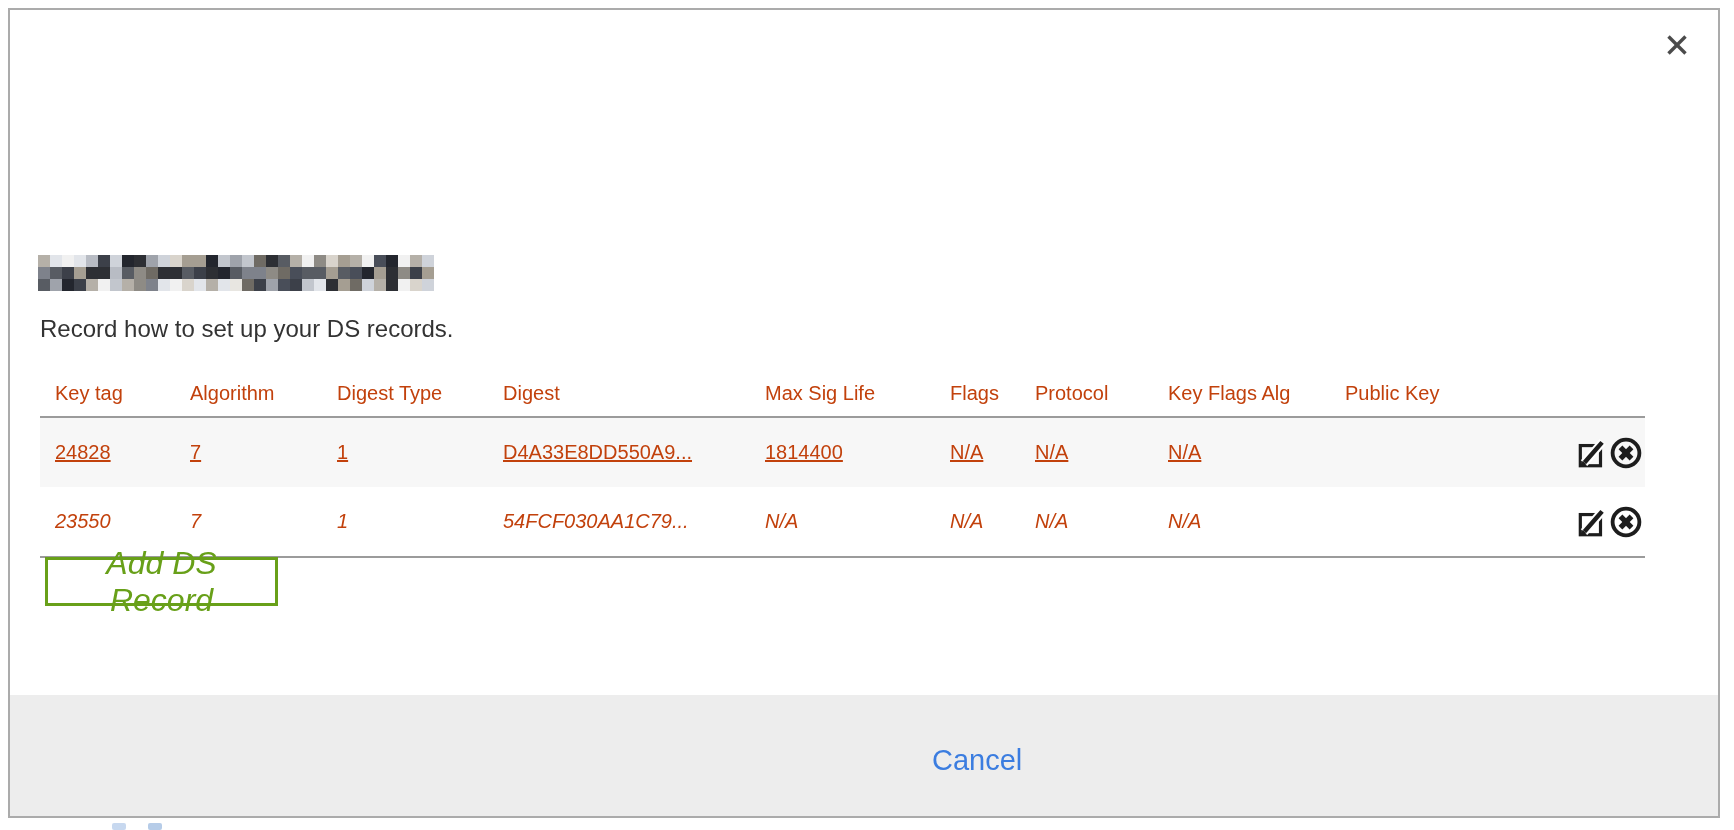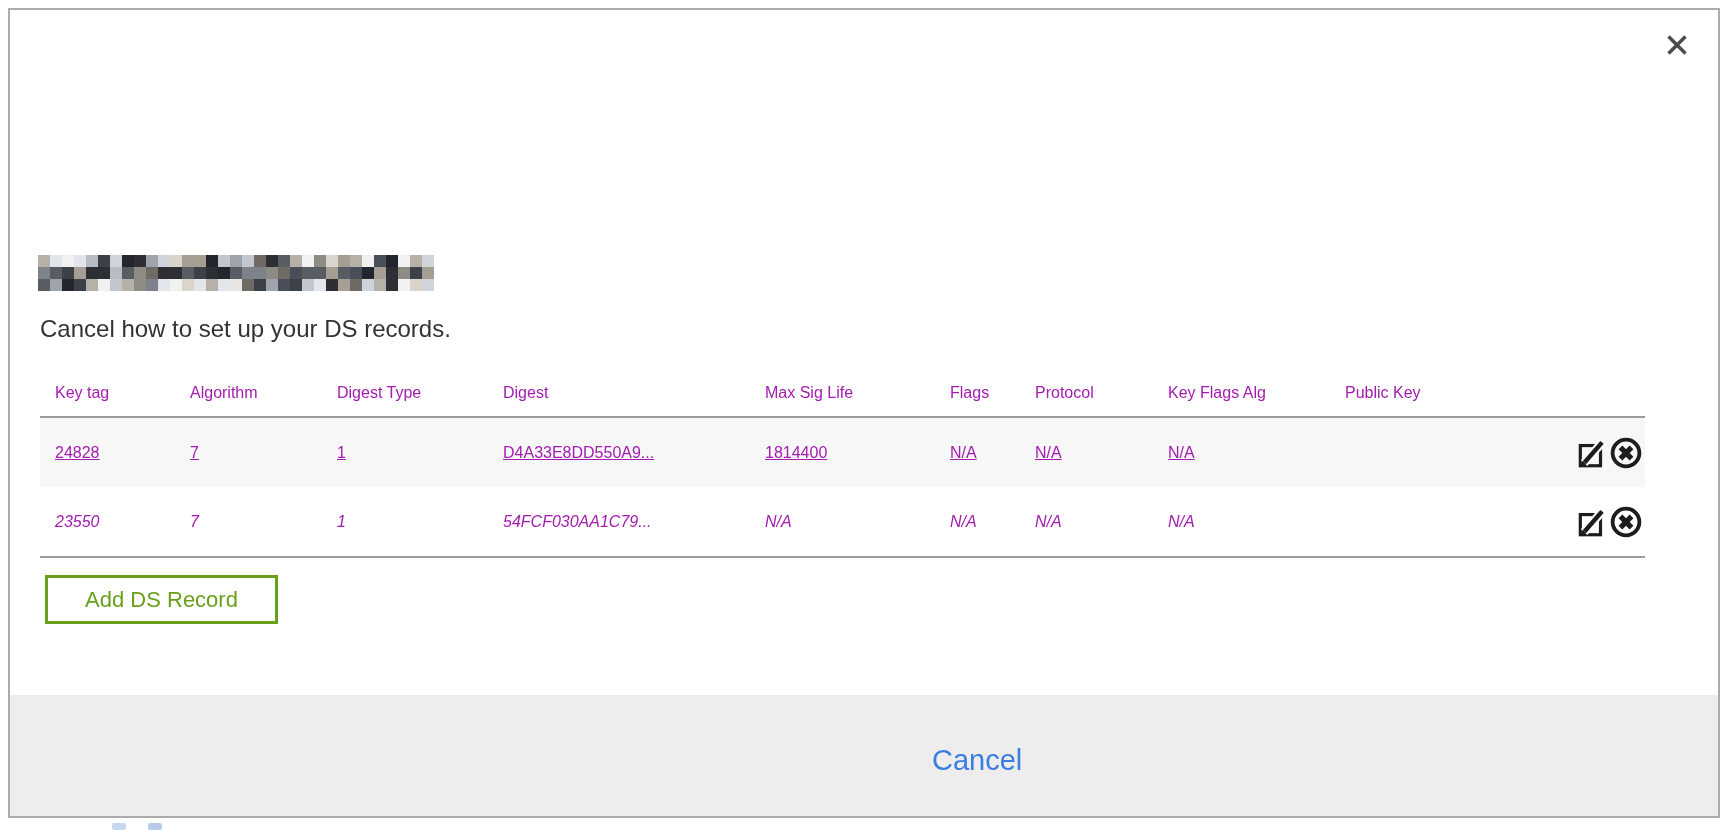--- a/index.html
+++ b/index.html
@@ -50,22 +50,22 @@
     left: 30px; top: 305px;
     font-size: 24px;
     color: #333333;
   }
   .ds-table {
     position: absolute;
     left: 30px; top: 360px;
     width: 1605px;
     border-collapse: collapse;
     table-layout: fixed;
-    font-size: 16px;
-    color: #a21caf;
+    font-size: 20px;
+    color: #c2410c;
   }
   .ds-table th, .ds-table td {
     text-align: left;
     padding: 0 0 0 15px;
     font-weight: 400;
     white-space: nowrap;
     overflow: hidden;
     vertical-align: middle;
   }
   .ds-table thead tr { height: 47px; }
@@ -78,30 +78,31 @@
     display: flex; justify-content: flex-end; align-items: center; gap: 0;
   }
   .icon-btn {
     width: 34px; height: 34px;
     display: inline-flex; align-items: center; justify-content: center;
     cursor: pointer;
     background: none; border: none; padding: 0;
   }
   .add-ds-btn {
     position: absolute;
-    left: 35px; top: 565px;
+    left: 35px; top: 547px;
     width: 233px; height: 49px;
     background: #ffffff;
     border: 3px solid var(--green, #68a019);
     color: var(--green, #68a019);
-    font-size: 22px;
+    font-size: 32px;
     font-family: inherit;
     display: flex; align-items: center; justify-content: center;
     box-sizing: border-box;
     cursor: pointer;
+    font-style: italic;
   }
   .footer {
     position: absolute;
     left: 0; right: 0; bottom: 0;
     height: 121px;
     background: var(--footer_bg, #ededed);
   }
   .annotation-box {
     position: absolute;
     left: 690px; top: 698px;
@@ -245,21 +246,21 @@
         <span style="background: rgb(165, 158, 146);"></span>
         <span style="background: rgb(111, 107, 100);"></span>
         <span style="background: rgb(207, 211, 218);"></span>
         <span style="background: rgb(181, 176, 168);"></span>
         <span style="background: rgb(45, 47, 52);"></span>
         <span style="background: rgb(241, 241, 241);"></span>
         <span style="background: rgb(217, 212, 204);"></span>
         <span style="background: rgb(207, 211, 218);"></span>
       </div>
 
-    <div class="instruction">Cancel how to set up your DS records.</div>
+    <div class="instruction">Record how to set up your DS records.</div>
 
     <table class="ds-table">
       <colgroup>
         <col style="width:135px">
           <col style="width:147px">
           <col style="width:166px">
         <col style="width:262px">
           <col style="width:185px">
           <col style="width:85px">
         <col style="width:133px">

